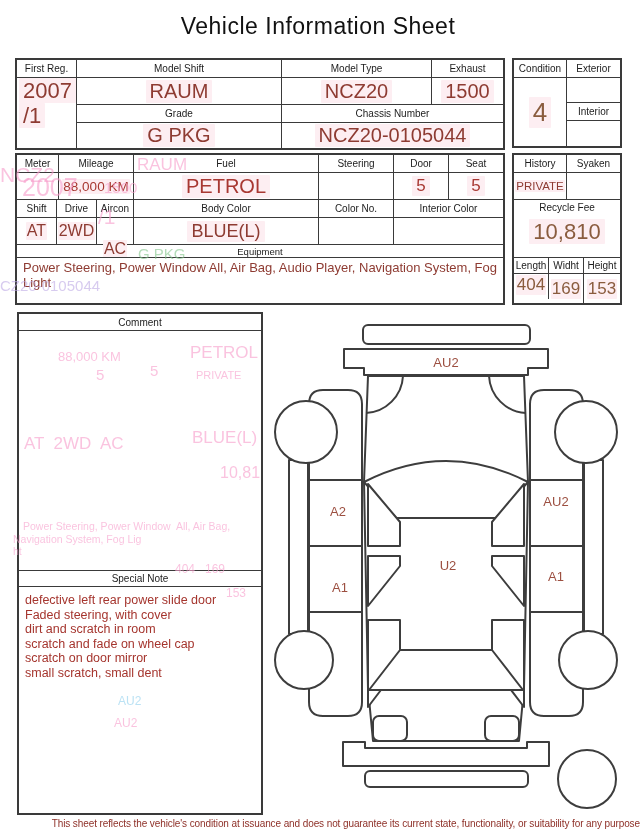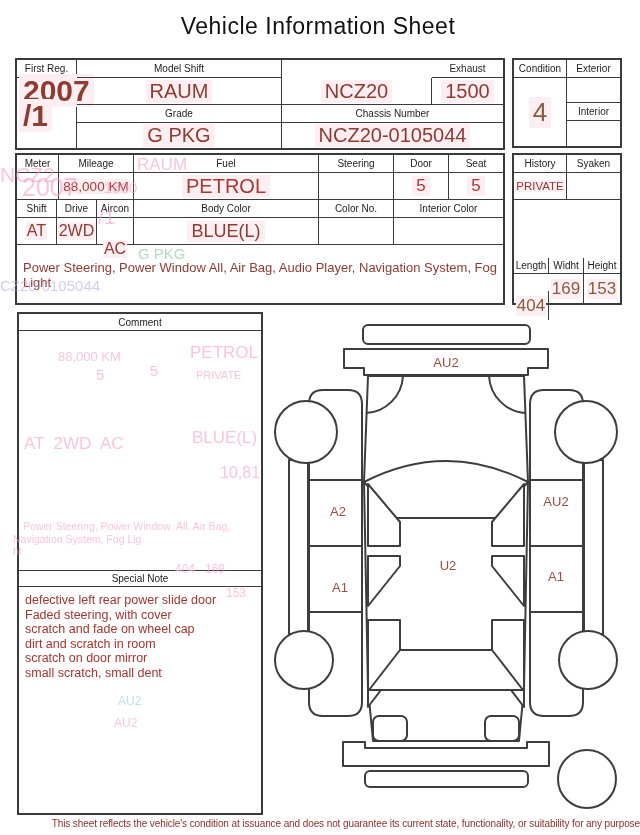--- a/index.html
+++ b/index.html
@@ -10,21 +10,21 @@
   .box{position:absolute;border:2px solid #3a3a3a;box-sizing:border-box;background:transparent;z-index:1;}
   .cell{position:absolute;box-sizing:border-box;}
   .hdr{font-size:10px;color:#1c1c1c;display:flex;align-items:center;justify-content:center;white-space:nowrap;}
   .val{display:flex;align-items:center;justify-content:center;white-space:nowrap;}
   .br{border-right:1px solid #3a3a3a;} .bb{border-bottom:1px solid #3a3a3a;text-align:center;} .bt{border-top:1px solid #3a3a3a;}
   .hl{background:#fdeef2;padding:0 4px;border-radius:1px;}
   .maroon{color:#8e3b32;} .red{color:#a83832;} .brown{color:#8a5c3e;}
   .fs13{font-size:13.5px;} .fs16{font-size:16px;} .fs17{font-size:17px;} .fs18{font-size:18px;}
   .fs20{font-size:20px;} .fs26{font-size:26px;}
   .firstreg{flex-direction:column;align-items:flex-start;justify-content:center;padding-left:2px;
-            font-size:30px;line-height:25px;font-weight:bold;}
+            font-size:22px;line-height:25px;}
   .equiptext{padding:2px 6px;font-size:13px;line-height:15px;color:#8e3b32;white-space:normal;}
   .recycle{display:flex;flex-direction:column;align-items:center;}
   .recycle .rlbl{font-size:10px;color:#1c1c1c;margin-top:2px;}
   .recycle .rval{font-size:22px;margin-top:6px;}
   .notes{position:absolute;left:0;top:277px;width:242px;padding:2px 6px;box-sizing:border-box;
          font-size:12.5px;line-height:14.5px;color:#a5352e;}
   .footer{position:absolute;left:0;top:818px;width:640px;text-align:right;
           font-size:10px;letter-spacing:-0.1px;color:#8e3028;}
   .ghost{position:absolute;white-space:pre;pointer-events:none;z-index:2;font-weight:400;}
   .gpink{color:rgba(247,158,204,.62);} .gcyan{color:rgba(158,213,240,.7);}
@@ -64,20 +64,21 @@
   <div class="box" style="left:15px;top:58px;width:490px;height:92px;">
     <div class="cell hdr br bb" style="left:0;top:0;width:60px;height:18px;">First Reg.</div>
     <div class="cell br firstreg maroon" style="left:0;top:18px;width:60px;height:70px;">
       <span class="hl">2007</span>
       <span class="hl">/1</span>
     </div>
     <div class="cell hdr br bb" style="left:60px;top:0;width:205px;height:18px;">Model Shift</div>
     <div class="cell val br bb fs20 maroon" style="left:60px;top:18px;width:205px;height:27px;">
         <span class="hl">RAUM</span>
       </div>
+    <div class="cell hdr br bb" style="left:265px;top:0;width:150px;height:18px;">Model Type</div>
     <div class="cell val br bb fs20 maroon" style="left:265px;top:18px;width:150px;height:27px;">
         <span class="hl">NCZ20</span>
       </div>
     <div class="cell hdr bb" style="left:415px;top:0;width:71px;height:18px;">Exhaust</div>
     <div class="cell val bb fs20 maroon" style="left:415px;top:18px;width:71px;height:27px;">
         <span class="hl">1500</span>
       </div>
     <div class="cell hdr br bb" style="left:60px;top:45px;width:205px;height:18px;">Grade</div>
     <div class="cell val br fs20 maroon" style="left:60px;top:63px;width:205px;height:25px;">
         <span class="hl">G PKG</span>
@@ -135,52 +136,57 @@
       </div>
     <div class="cell hdr br bb" style="left:117px;top:45px;width:185px;height:18px;">Body Color</div>
     <div class="cell val br bb fs18 maroon" style="left:117px;top:63px;width:185px;height:27px;">
         <span class="hl">BLUE(L)</span>
       </div>
     <div class="cell hdr br bb" style="left:302px;top:45px;width:75px;height:18px;">Color No.</div>
     <div class="cell val br bb" style="left:302px;top:63px;width:75px;height:27px;"></div>
     <div class="cell hdr bb" style="left:377px;top:45px;width:109px;height:18px;">Interior Color</div>
     <div class="cell val bb" style="left:377px;top:63px;width:109px;height:27px;"></div>
 
+    <div class="cell hdr bb" style="left:0;top:90px;width:486px;height:13px;font-size:9.5px;">Equipment</div>
     <div class="cell equiptext" style="left:0;top:103px;width:486px;height:45px;">Power Steering, Power Window  All, Air Bag, Audio Player, Navigation System, Fog Light</div>
   </div>
 
   <div class="box" style="left:512px;top:153px;width:110px;height:152px;">
     <div class="cell hdr br bb" style="left:0;top:0;width:53px;height:18px;">History</div>
     <div class="cell val br bb maroon" style="left:0;top:18px;width:53px;height:27px;font-size:11.5px;">
         <span class="hl" style="padding:0 1px;">PRIVATE</span>
       </div>
     <div class="cell hdr bb" style="left:53px;top:0;width:53px;height:18px;">Syaken</div>
     <div class="cell val bb" style="left:53px;top:18px;width:53px;height:27px;"></div>
+    <div class="cell bb recycle" style="left:0;top:45px;width:106px;height:58px;">
+      <div class="rlbl">Recycle Fee</div>
+      <div class="rval brown"><span class="hl">10,810</span></div>
+    </div>
     <div class="cell hdr br bb" style="left:0;top:103px;width:35px;height:16px;">Length</div>
-    <div class="cell val br fs17 brown" style="left:0;top:136px;width:35px;height:29px;">
+    <div class="cell val br fs17 brown" style="left:0;top:115px;width:35px;height:29px;">
         <span class="hl" style="padding:0 1px;">404</span>
       </div>
     <div class="cell hdr br bb" style="left:35px;top:103px;width:35px;height:16px;">Widht</div>
     <div class="cell val br fs17 brown" style="left:35px;top:119px;width:35px;height:29px;">
         <span class="hl" style="padding:0 1px;">169</span>
       </div>
     <div class="cell hdr bb" style="left:70px;top:103px;width:36px;height:16px;">Height</div>
     <div class="cell val fs17 brown" style="left:70px;top:119px;width:36px;height:29px;">
         <span class="hl" style="padding:0 1px;">153</span>
       </div>
   </div>
 
   <div class="box" style="left:17px;top:312px;width:246px;height:503px;">
     <div class="cell hdr bb" style="left:0;top:0;width:242px;height:17px;">Comment</div>
     <div class="cell hdr bt bb" style="left:0;top:256px;width:242px;height:17px;">Special Note</div>
     <div class="notes">
       <div>defective left rear power slide door</div>
       <div>Faded steering, with cover</div>
+      <div>dirt and scratch in room</div>
       <div>scratch and fade on wheel cap</div>
-      <div>dirt and scratch in room</div>
       <div>scratch on door mirror</div>
       <div>small scratch, small dent</div>
     </div>
   </div>
 
   <svg style="position:absolute;left:265px;top:310px;z-index:1;" width="375" height="507" viewBox="0 0 375 507">
     <g stroke="#3d3d3d" stroke-width="2" fill="#ffffff" stroke-linejoin="round">
 
       <rect x="24" y="150" width="19" height="174"></rect>
       <path d="M44,170 V94 Q44,80 58,80 H83 Q97,80 97,94 V170 Z"></path>

